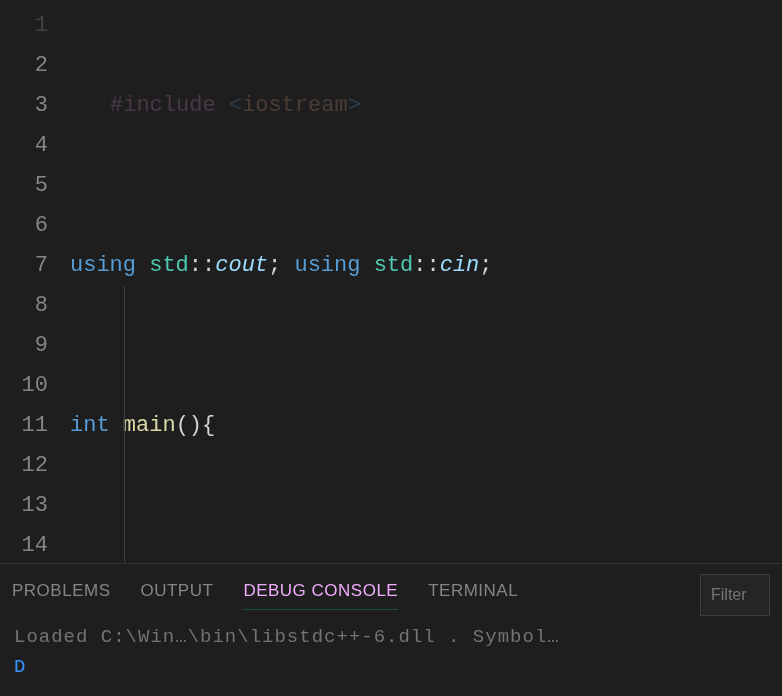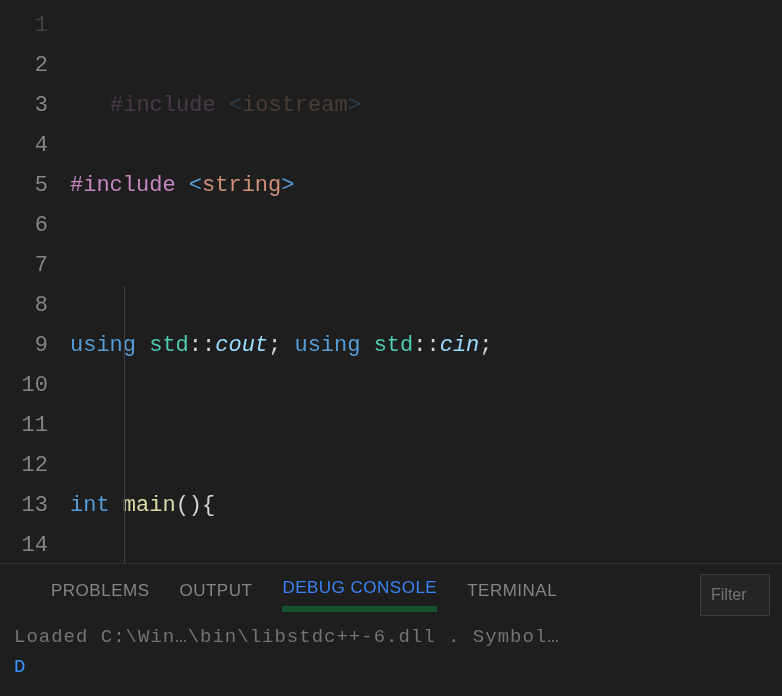--- a/index.html
+++ b/index.html
@@ -61,26 +61,25 @@
     font-family: "Segoe UI", Arial, sans-serif;
     font-size: 17px;
   }
   .tabs {
     display: flex;
     align-items: center;
     gap: 30px;
     padding: 10px 12px 0 12px;
     color: #858585;
     position: relative;
-    margin-left: 39px;
   }
   .tab { cursor: pointer; padding-bottom: 8px; letter-spacing: 0.5px; }
   .tab.active {
-    color: #3b82f6;
-    border-bottom: 6px solid #14532d;
+    color: #f0abfc;
+    border-bottom: 1px solid #14532d;
   }
   .filter {
     margin-left: auto;
     background: #252526;
     border: 1px solid #3c3c3c;
     color: #999;
     padding: 20px 10px;
     font-size: 16px;
     height: 36px;
     width: 70px;
@@ -115,21 +114,20 @@
     <div class="line">9</div>
     <div class="line">10</div>
     <div class="line">11</div>
     <div class="line">12</div>
     <div class="line">13</div>
     <div class="line">14</div>
   </div>
   <div class="code">
     <div class="guide"></div>
 <div class="line" style="opacity:.25;margin-left:40px;"><span class="purple">#include</span> <span class="iangle">&lt;</span><span class="str">iostream</span><span class="iangle">&gt;</span></div>
-<div class="line"><span class="purple">#include</span> <span class="iangle">&lt;</span><span class="str">string</span><span class="iangle">&gt;</span></div>
 <div class="line"></div>
 <div class="line"><span class="blue">using</span> <span class="type">std</span><span class="punct">::</span><span class="var">cout</span><span class="punct">;</span> <span class="blue">using</span> <span class="type">std</span><span class="punct">::</span><span class="var">cin</span><span class="punct">;</span></div>
 <div class="line"></div>
 <div class="line"><span class="blue">int</span> <span class="func">main</span><span class="punct">()</span><span class="punct">{</span></div>
 
 
 
 
 
 

